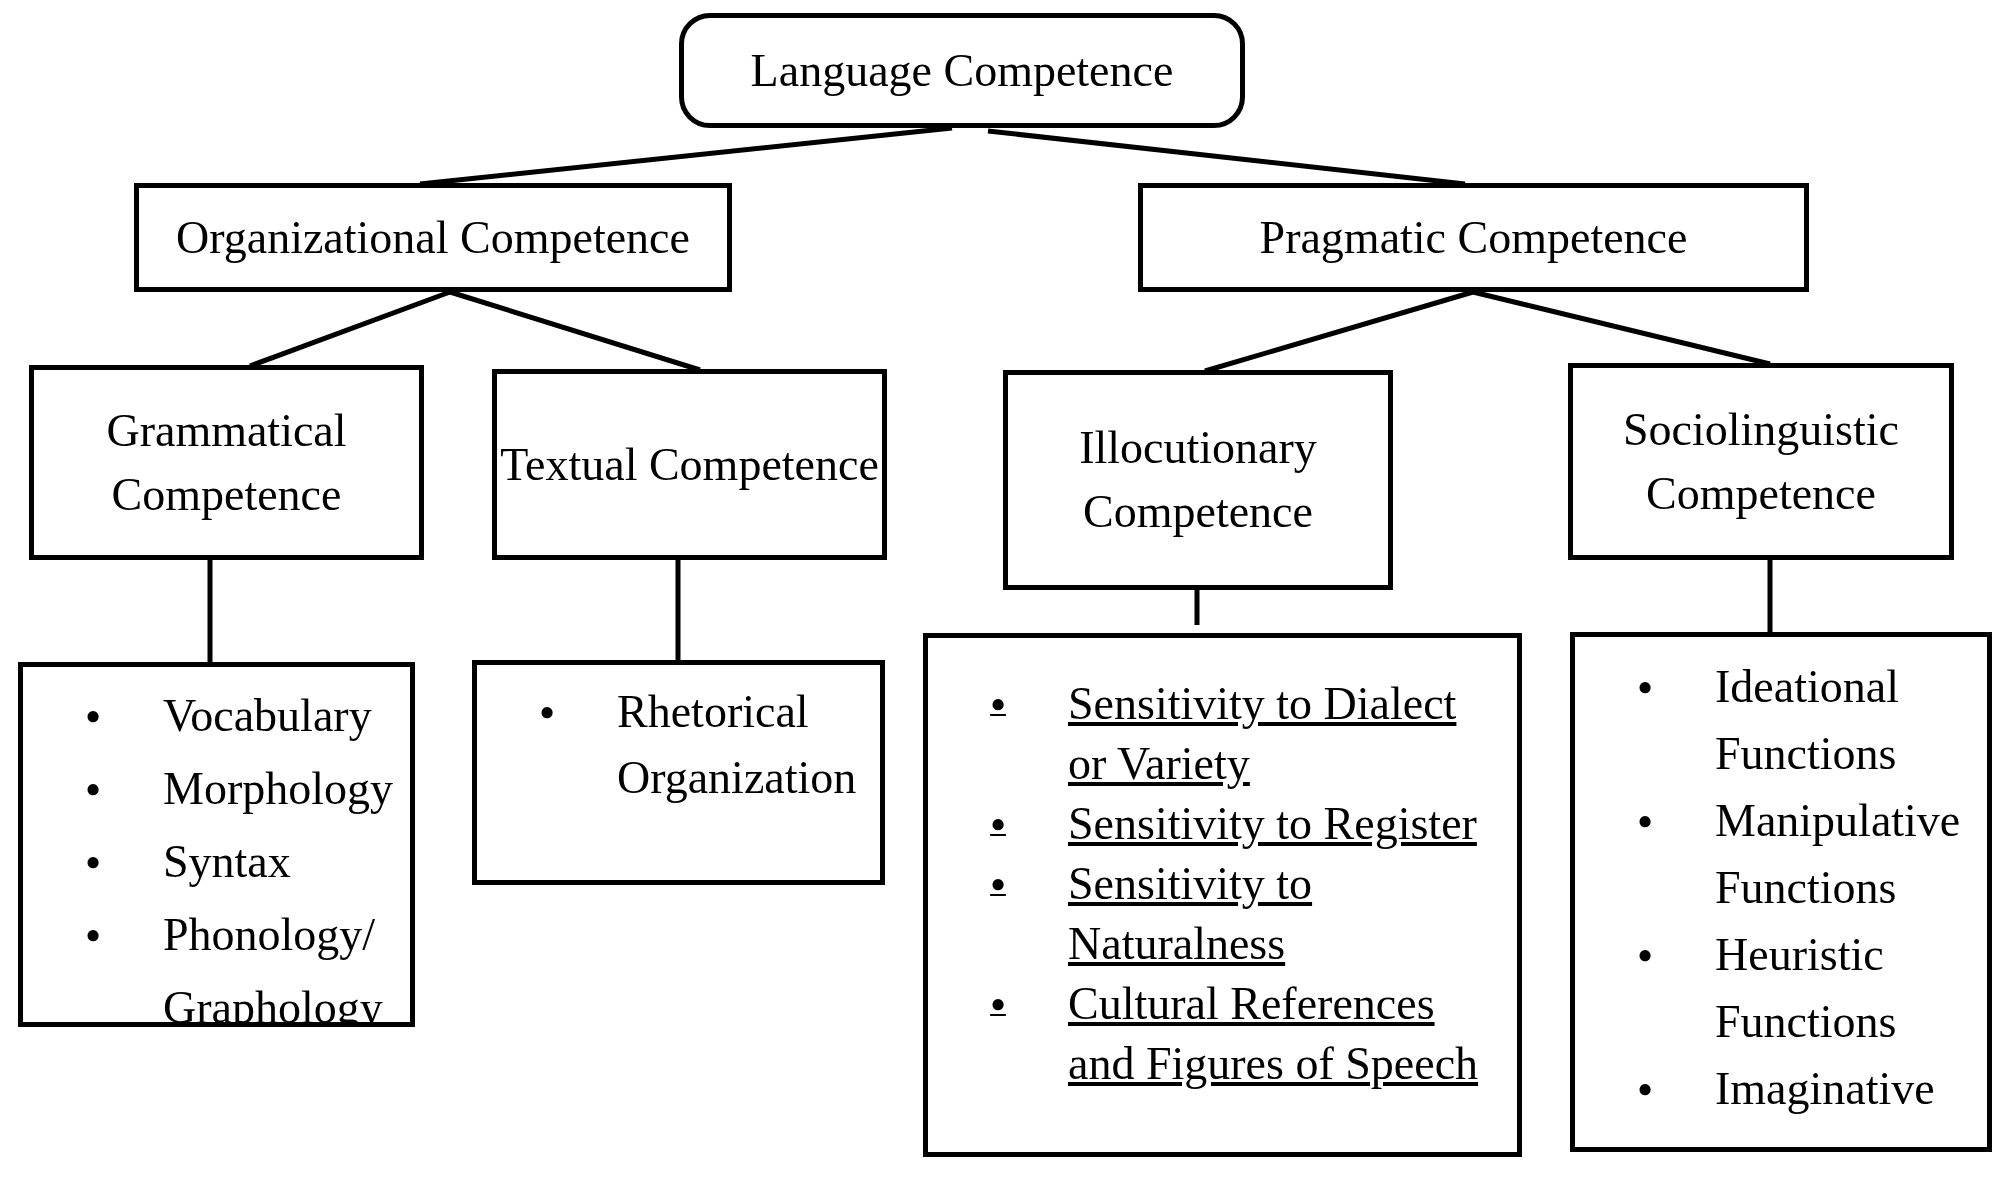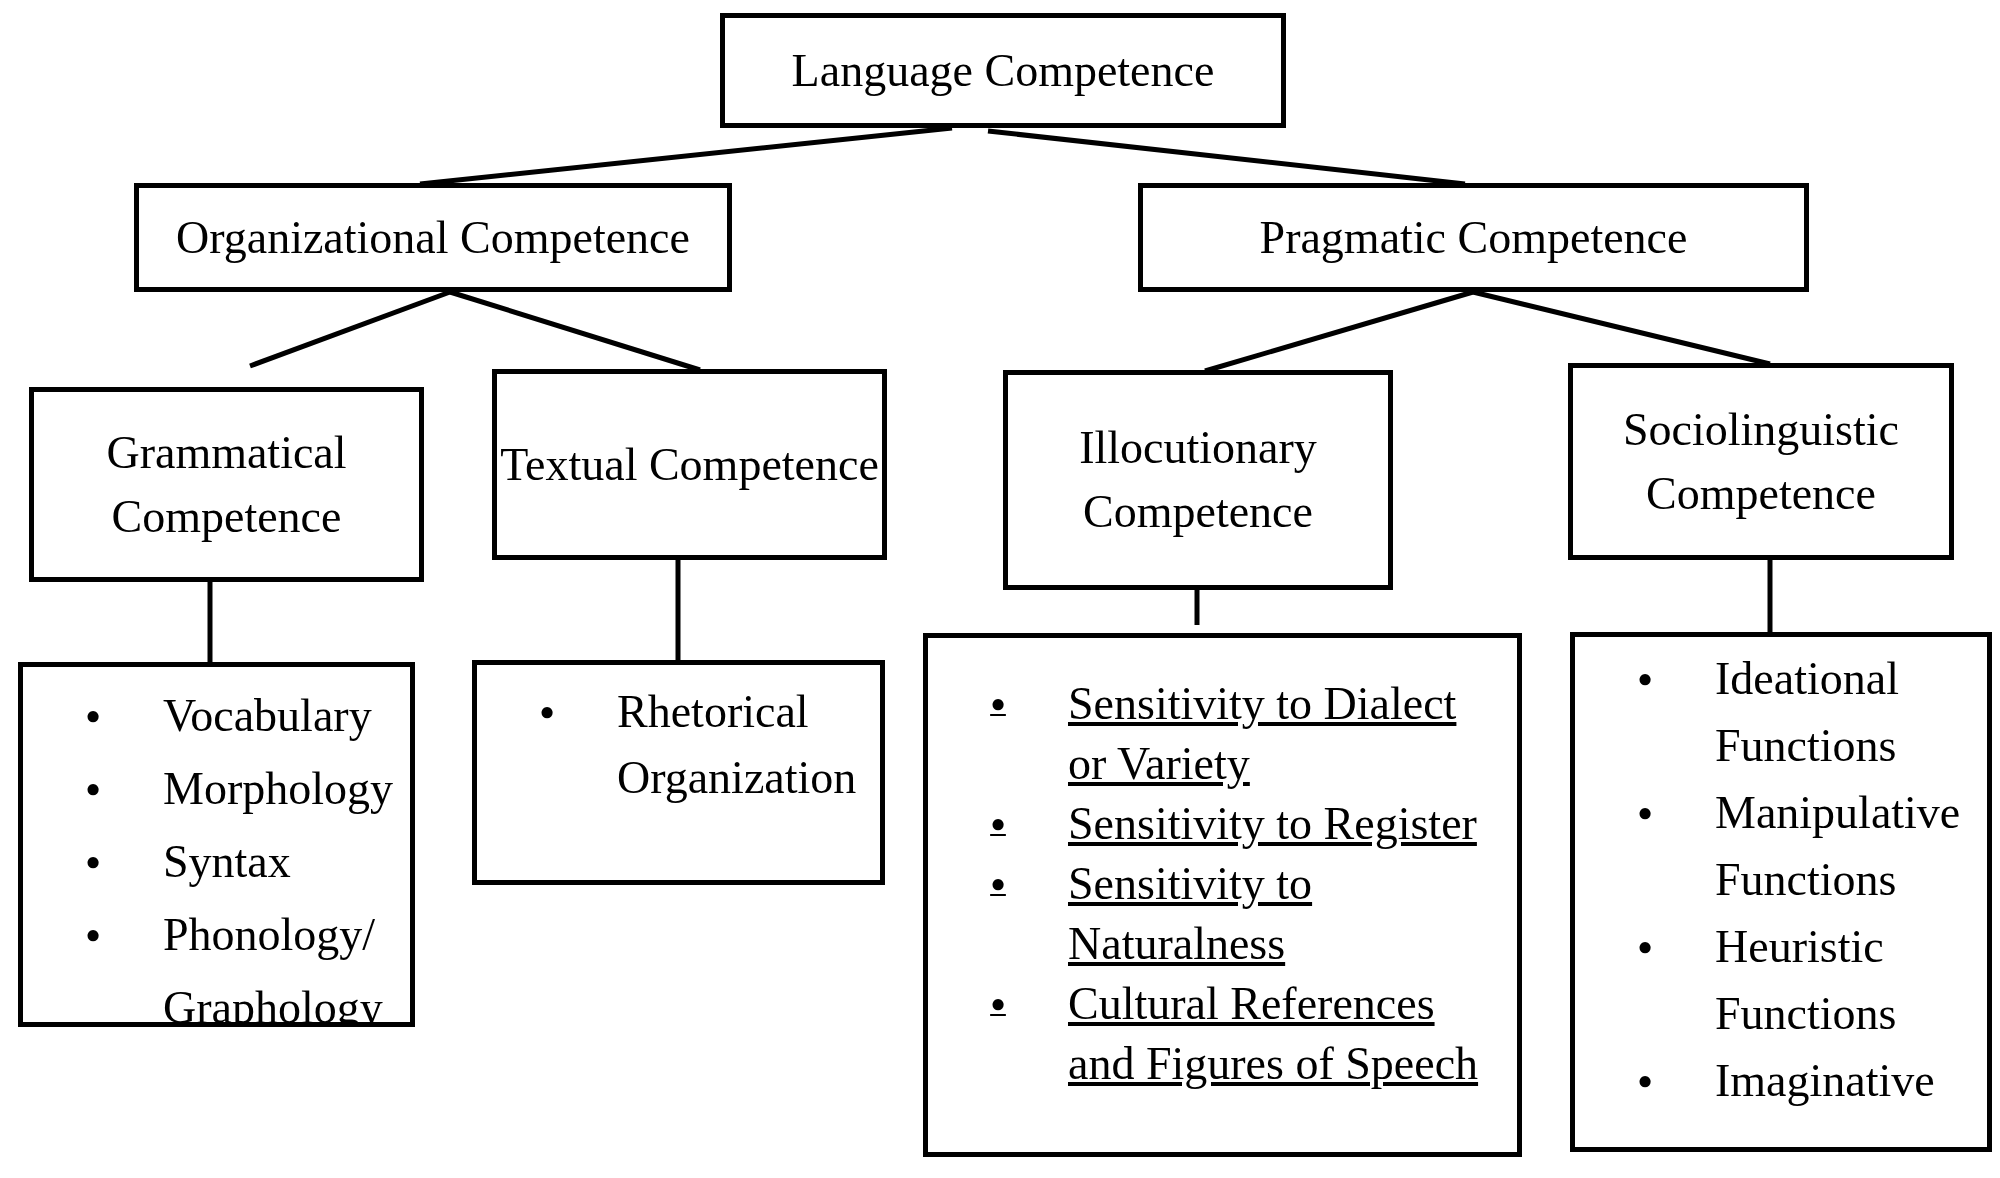--- a/index.html
+++ b/index.html
@@ -20,26 +20,26 @@
     box-sizing:border-box;overflow:hidden;font-size:46px;
   }
   .list ul{list-style:none;margin:0;padding:0;}
   .list li{display:grid;grid-template-columns:140px 1fr;}
   .list li::before{content:"●";justify-self:center;font-size:26px;}
   .li-text{white-space:pre;}
   
   #list-gram  ul{padding-top:12px;}  #list-gram  li{line-height:73px;}
   #list-text  ul{padding-top:14px;}  #list-text  li{line-height:66px;}
   #list-illoc ul{padding-top:36px;text-decoration:underline;}  #list-illoc li{line-height:60px;}
-  #list-socio ul{padding-top:8px;}  #list-socio li{line-height:67px;}
+  #list-socio ul{padding-top:16px;}  #list-socio li{line-height:67px;}
   
-  #box-root {left:720px;top:13px;width:566px;height:115px;}
+  #box-root {left:679px;top:13px;width:566px;height:115px;border-radius:31px;}
   #box-org  {left:134px;top:183px;width:598px;height:109px;}
   #box-prag {left:1138px;top:183px;width:671px;height:109px;}
-  #box-gram {left:29px;top:387px;width:395px;height:195px;}
+  #box-gram {left:29px;top:365px;width:395px;height:195px;}
   #box-text {left:492px;top:369px;width:395px;height:191px;}
   #box-illoc{left:1003px;top:370px;width:390px;height:220px;}
   #box-socio{left:1568px;top:363px;width:386px;height:197px;}
   #list-gram {left:18px;top:662px;width:397px;height:365px;}
   #list-text {left:472px;top:660px;width:413px;height:225px;}
   #list-illoc{left:923px;top:633px;width:599px;height:524px;}
   #list-socio{left:1570px;top:632px;width:422px;height:520px;}
   #connectors{position:absolute;left:0;top:0;width:2000px;height:1178px;pointer-events:none;}
   #connectors line{stroke:#000000;stroke-width:5;}
 </style>

